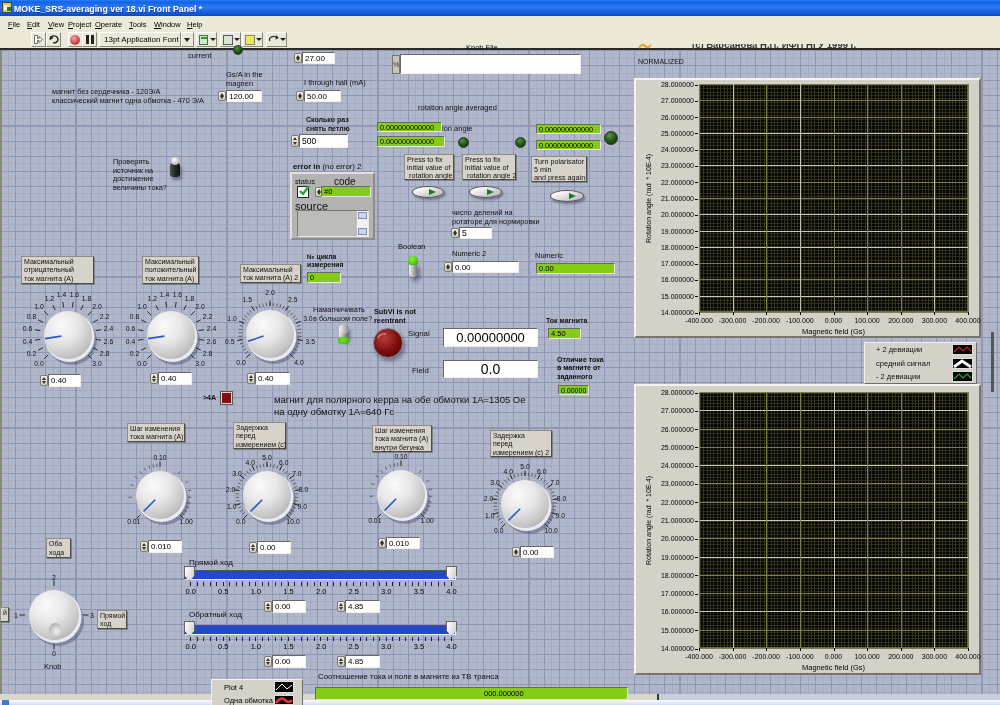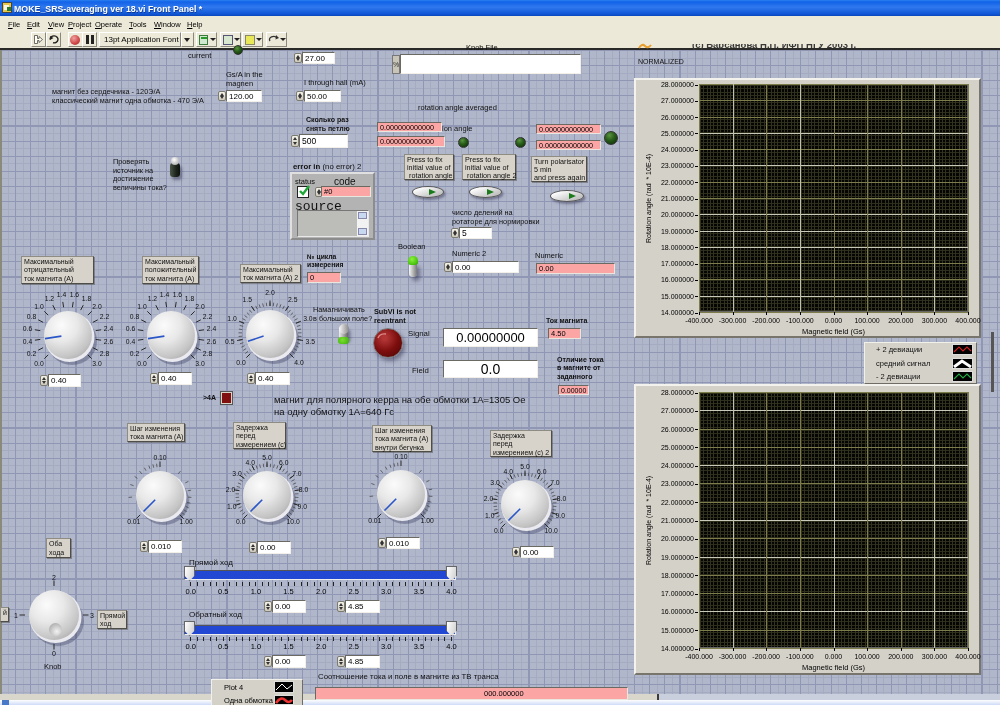--- a/index.html
+++ b/index.html
@@ -2,21 +2,21 @@
 <html><head><meta charset="utf-8"><style>
 *{margin:0;padding:0;box-sizing:content-box;}
 html,body{width:1000px;height:705px;overflow:hidden;}
 body{font-family:"Liberation Sans",sans-serif;position:relative;background:#b0b6ca;}
 .ab{position:absolute;}
 .lb{position:absolute;white-space:pre;font-family:"Liberation Sans",sans-serif;}
 .bl{position:absolute;background:#d7d3ca;border:1px solid #8f8d83;border-right-color:#4e4d47;
  border-bottom-color:#4e4d47;box-shadow:1px 1px 0 rgba(70,70,65,.45);color:#111;box-sizing:border-box;white-space:pre;}
 .nw{position:absolute;background:#fff;border:1px solid #6a6a62;border-bottom-color:#f2f0e8;
  border-right-color:#f2f0e8;box-sizing:border-box;color:#000;padding-left:2px;white-space:pre;}
-.nd{position:absolute;background:#fca5a5;border:1px solid #6a6a62;border-bottom-color:#e8e6de;
+.nd{position:absolute;background:#84cc16;border:1px solid #6a6a62;border-bottom-color:#e8e6de;
  border-right-color:#e8e6de;box-sizing:border-box;color:#000;white-space:pre;}
 .sp{position:absolute;width:8px;background:linear-gradient(#f5f3ea,#cdc9bc);border:1px solid #7d7b71;
  border-radius:2px;box-sizing:border-box;}
 .sp i{position:absolute;left:1px;width:0;height:0;border-left:2.5px solid transparent;border-right:2.5px solid transparent;}
 .su{top:1px;border-bottom:3px solid #333;}
 .sd{bottom:1px;border-top:3px solid #333;}
 </style></head><body>
 
 <div style="position:absolute;left:0;top:0;width:1000px;height:16px;background:linear-gradient(#2a80f0 0%,#1263e8 12%,#3078ee 45%,#1158d8 85%,#0a46bc 100%);"></div>
 <div style="position:absolute;left:2px;top:2px;width:10px;height:11px;background:#e8c84a;border:1px solid #444;box-sizing:border-box;">
@@ -72,21 +72,21 @@
 <div style="position:absolute;left:0;top:48px;width:1000px;height:2px;background:#2a2a28;"></div>
 <div style="position:absolute;left:0;top:50px;width:2px;height:644px;background:#8a8a7a;"></div>
 <div class="lb" style="left:188px;top:51px;font-size:7.5px;line-height:9.0px;color:#101010;">current</div>
 <div style="position:absolute;left:233px;top:45px;width:10px;height:10px;border-radius:50%;background:radial-gradient(circle at 38% 28%, #5a9440 0%, #2c611d 40%, #15400d 75%, #0a2a06 100%);border:1px solid #333;box-sizing:border-box;"></div>
 <div class="sp" style="left:294px;top:53px;height:10px;">
     <i class="su"></i>
     <i class="sd"></i>
   </div>
 <div class="nw" style="left:302px;top:52px;width:33px;height:12px;font-size:8px;line-height:11px;">27.00</div>
 <div style="position:absolute;left:692px;top:44px;width:308px;height:6px;overflow:hidden;">
-    <div class="lb" style="left:0px;top:-5px;font-size:9.5px;font-weight:bold;color:#3a3a3a;">(с) Барсанова Н.П. ИФП НГУ 2003 г.</div>
+    <div class="lb" style="left:0px;top:-5px;font-size:9.5px;font-weight:bold;color:#3a3a3a;">(с) Барсанова Н.П. ИФП НГУ 1999 г.</div>
   </div>
 <svg class="ab" style="left:638px;top:43px;" width="14" height="6">
     <path d="M1 5 Q4 0 7 3 T13 2" fill="none" stroke="#e8a030" stroke-width="2"></path>
   </svg>
 <div class="lb" style="left:226px;top:70px;font-size:7.5px;line-height:9.0px;color:#101010;">Gs/A in the
 magnen</div>
 <div class="sp" style="left:218px;top:91px;height:10px;">
     <i class="su"></i>
     <i class="sd"></i>
   </div>
@@ -130,21 +130,21 @@
 <div class="lb" style="left:334px;top:177px;font-size:10px;line-height:9.0px;color:#101010;">code</div>
 <div style="position:absolute;left:297px;top:186px;width:12px;height:12px;background:#fff;border:1px solid #222;box-sizing:border-box;"></div>
 <svg class="ab" style="left:297px;top:183px;" width="15" height="15">
     <path d="M3 8 L6 11 L12 3" fill="none" stroke="#1fa838" stroke-width="2.4"></path>
   </svg>
 <div class="sp" style="left:315px;top:187px;height:10px;">
     <i class="su"></i>
     <i class="sd"></i>
   </div>
 <div class="nd" style="left:321px;top:186px;width:50px;height:11px;font-size:7.5px;line-height:10px;padding-left:2px;">#0</div>
-<div class="lb" style="left:295px;top:202px;font-size:13px;line-height:9.0px;color:#101010;font-family:Liberation Mono, monospace;">source</div>
+<div class="lb" style="left:295px;top:202px;font-size:11px;line-height:9.0px;color:#101010;">source</div>
 <div style="position:absolute;left:297px;top:210px;width:72px;height:27px;background:#bcbcb8;border:1px solid #777;border-bottom-color:#e8e8e8;border-right-color:#e8e8e8;box-sizing:border-box;"></div>
 <div style="position:absolute;left:357px;top:211px;width:11px;height:25px;background:#f2f2f2;"></div>
 <div style="position:absolute;left:358px;top:212px;width:9px;height:7px;background:#c8d8f0;border:1px solid #88a;box-sizing:border-box;"></div>
 <div style="position:absolute;left:358px;top:228px;width:9px;height:7px;background:#c8d8f0;border:1px solid #88a;box-sizing:border-box;"></div>
 <div class="bl" style="left:404px;top:154px;width:50px;height:26px;font-size:7.2px;line-height:8px;padding:1px 2px;">Press to fix
 initial value of
  rotation angle</div>
 <div class="bl" style="left:462px;top:154px;width:54px;height:26px;font-size:7.2px;line-height:8px;padding:1px 2px;">Press to fix
 initial value of
  rotation angle 2</div>

